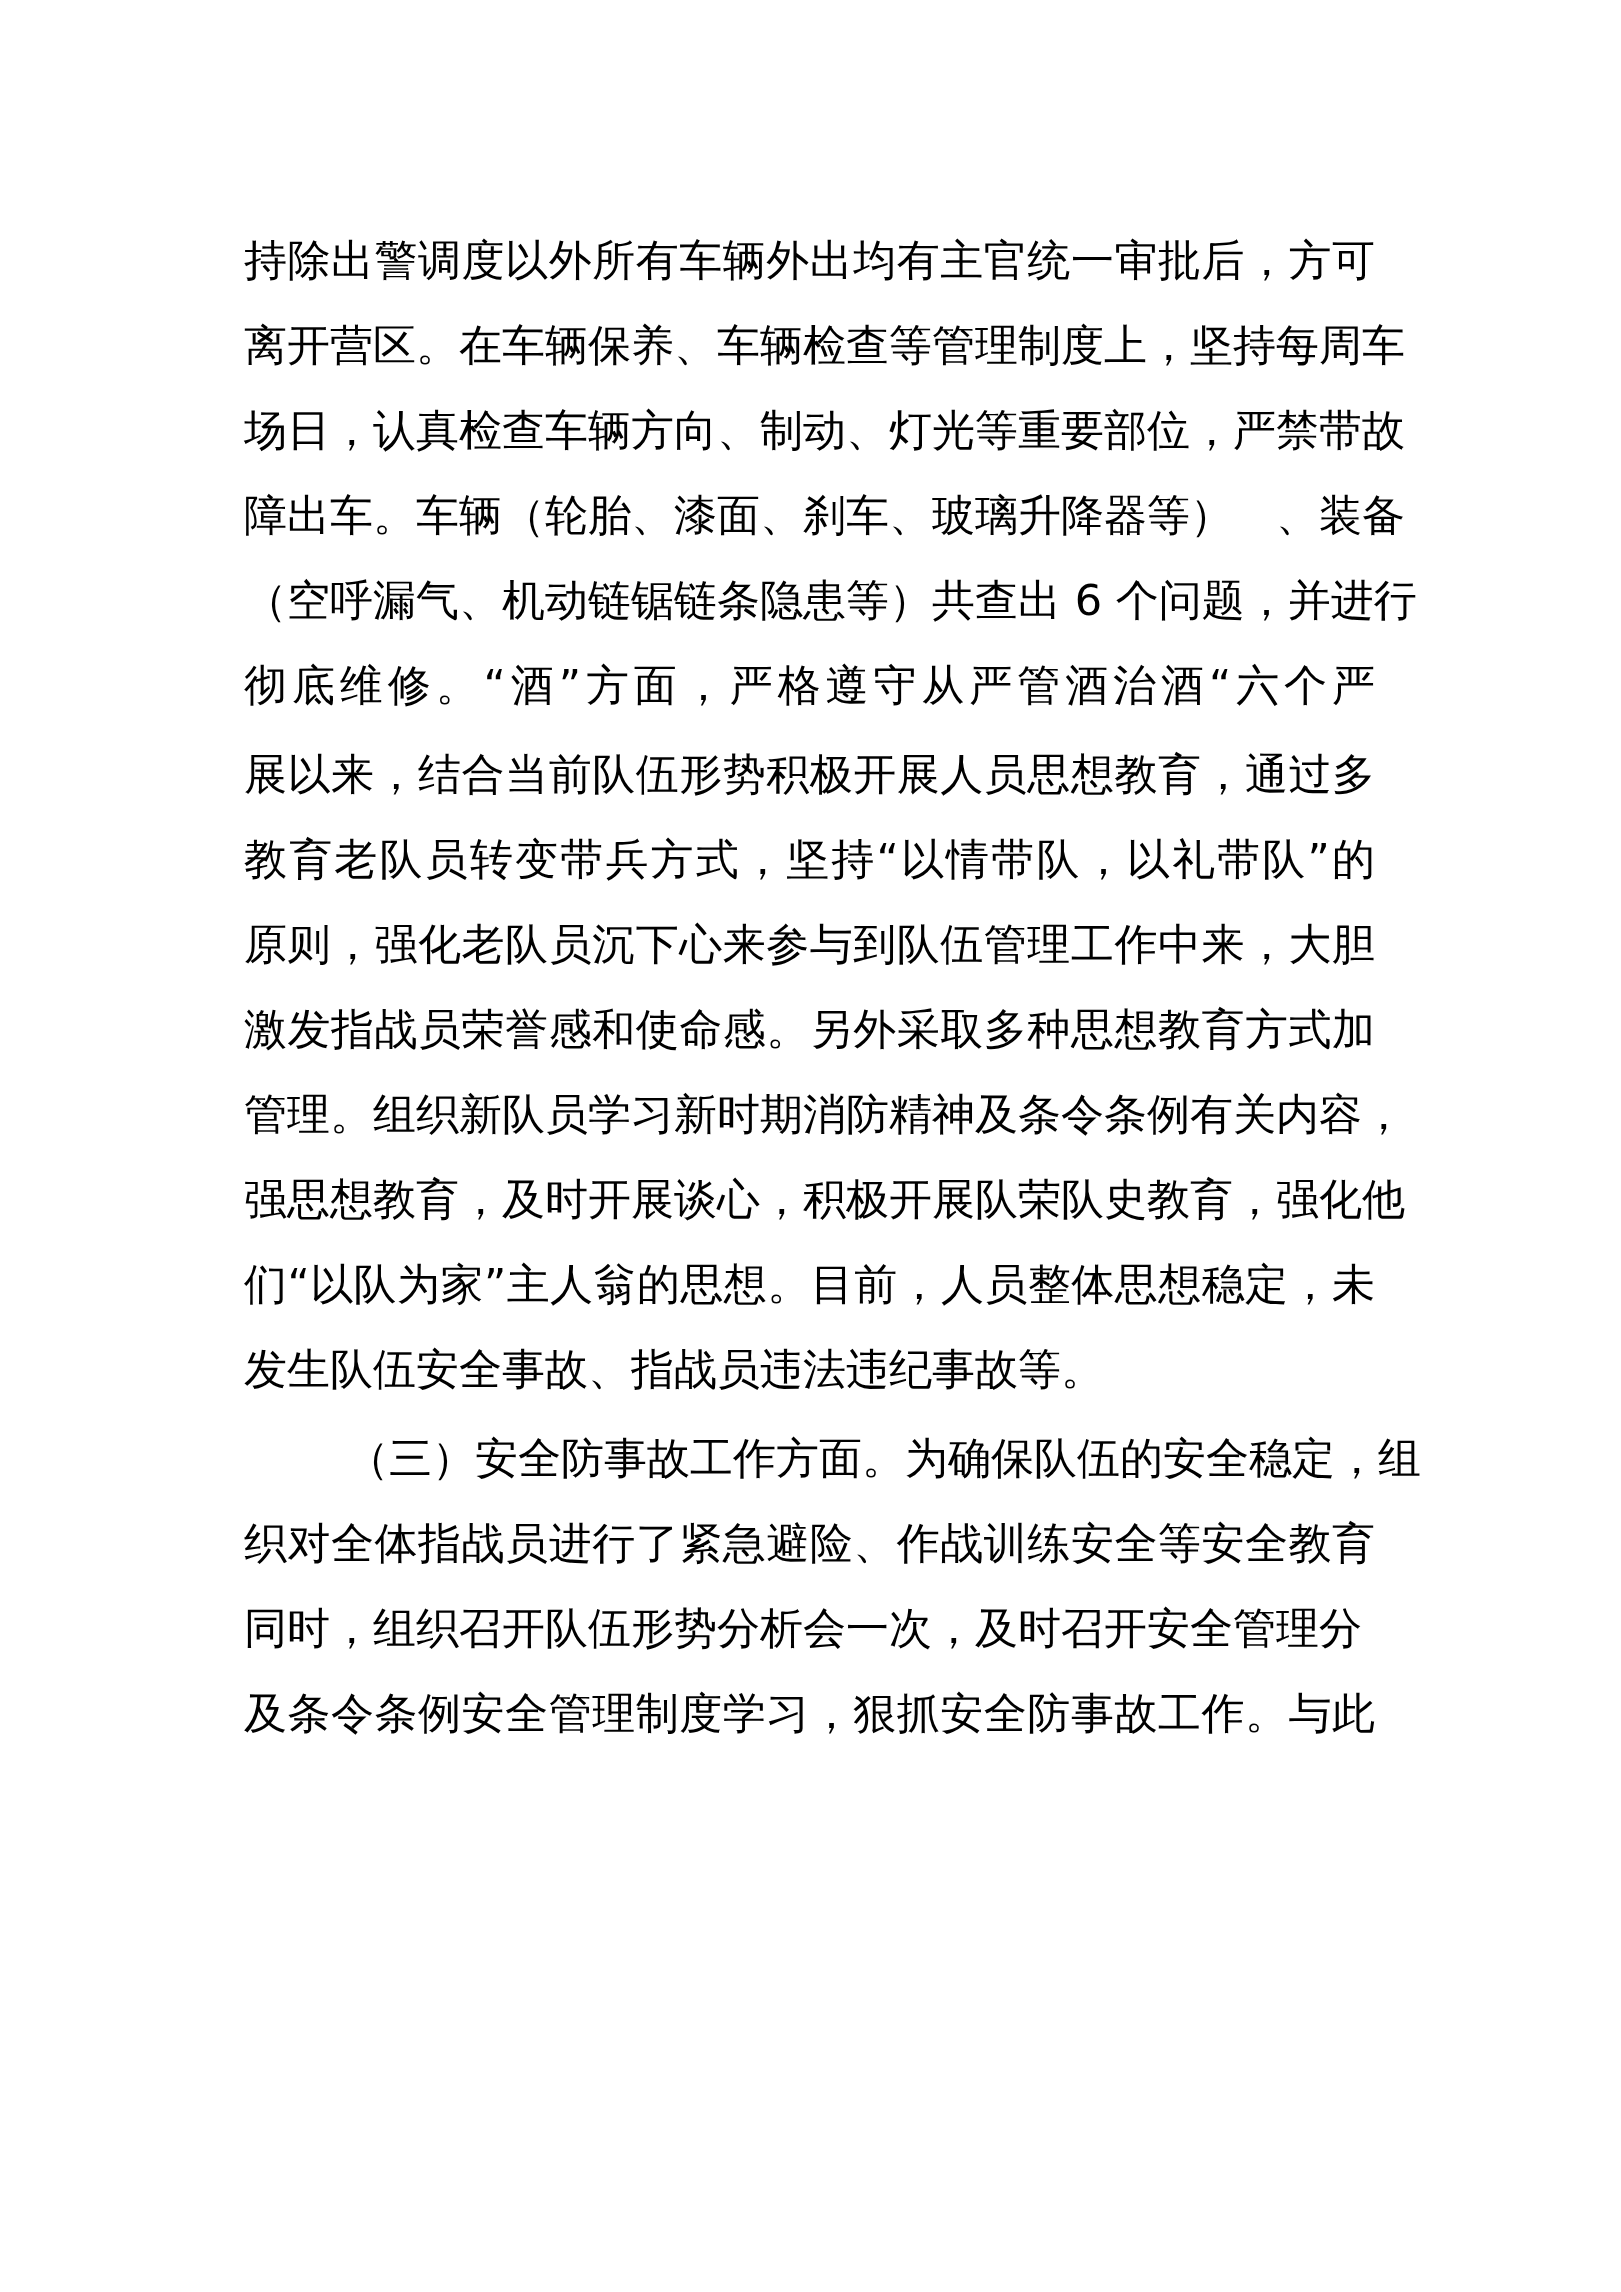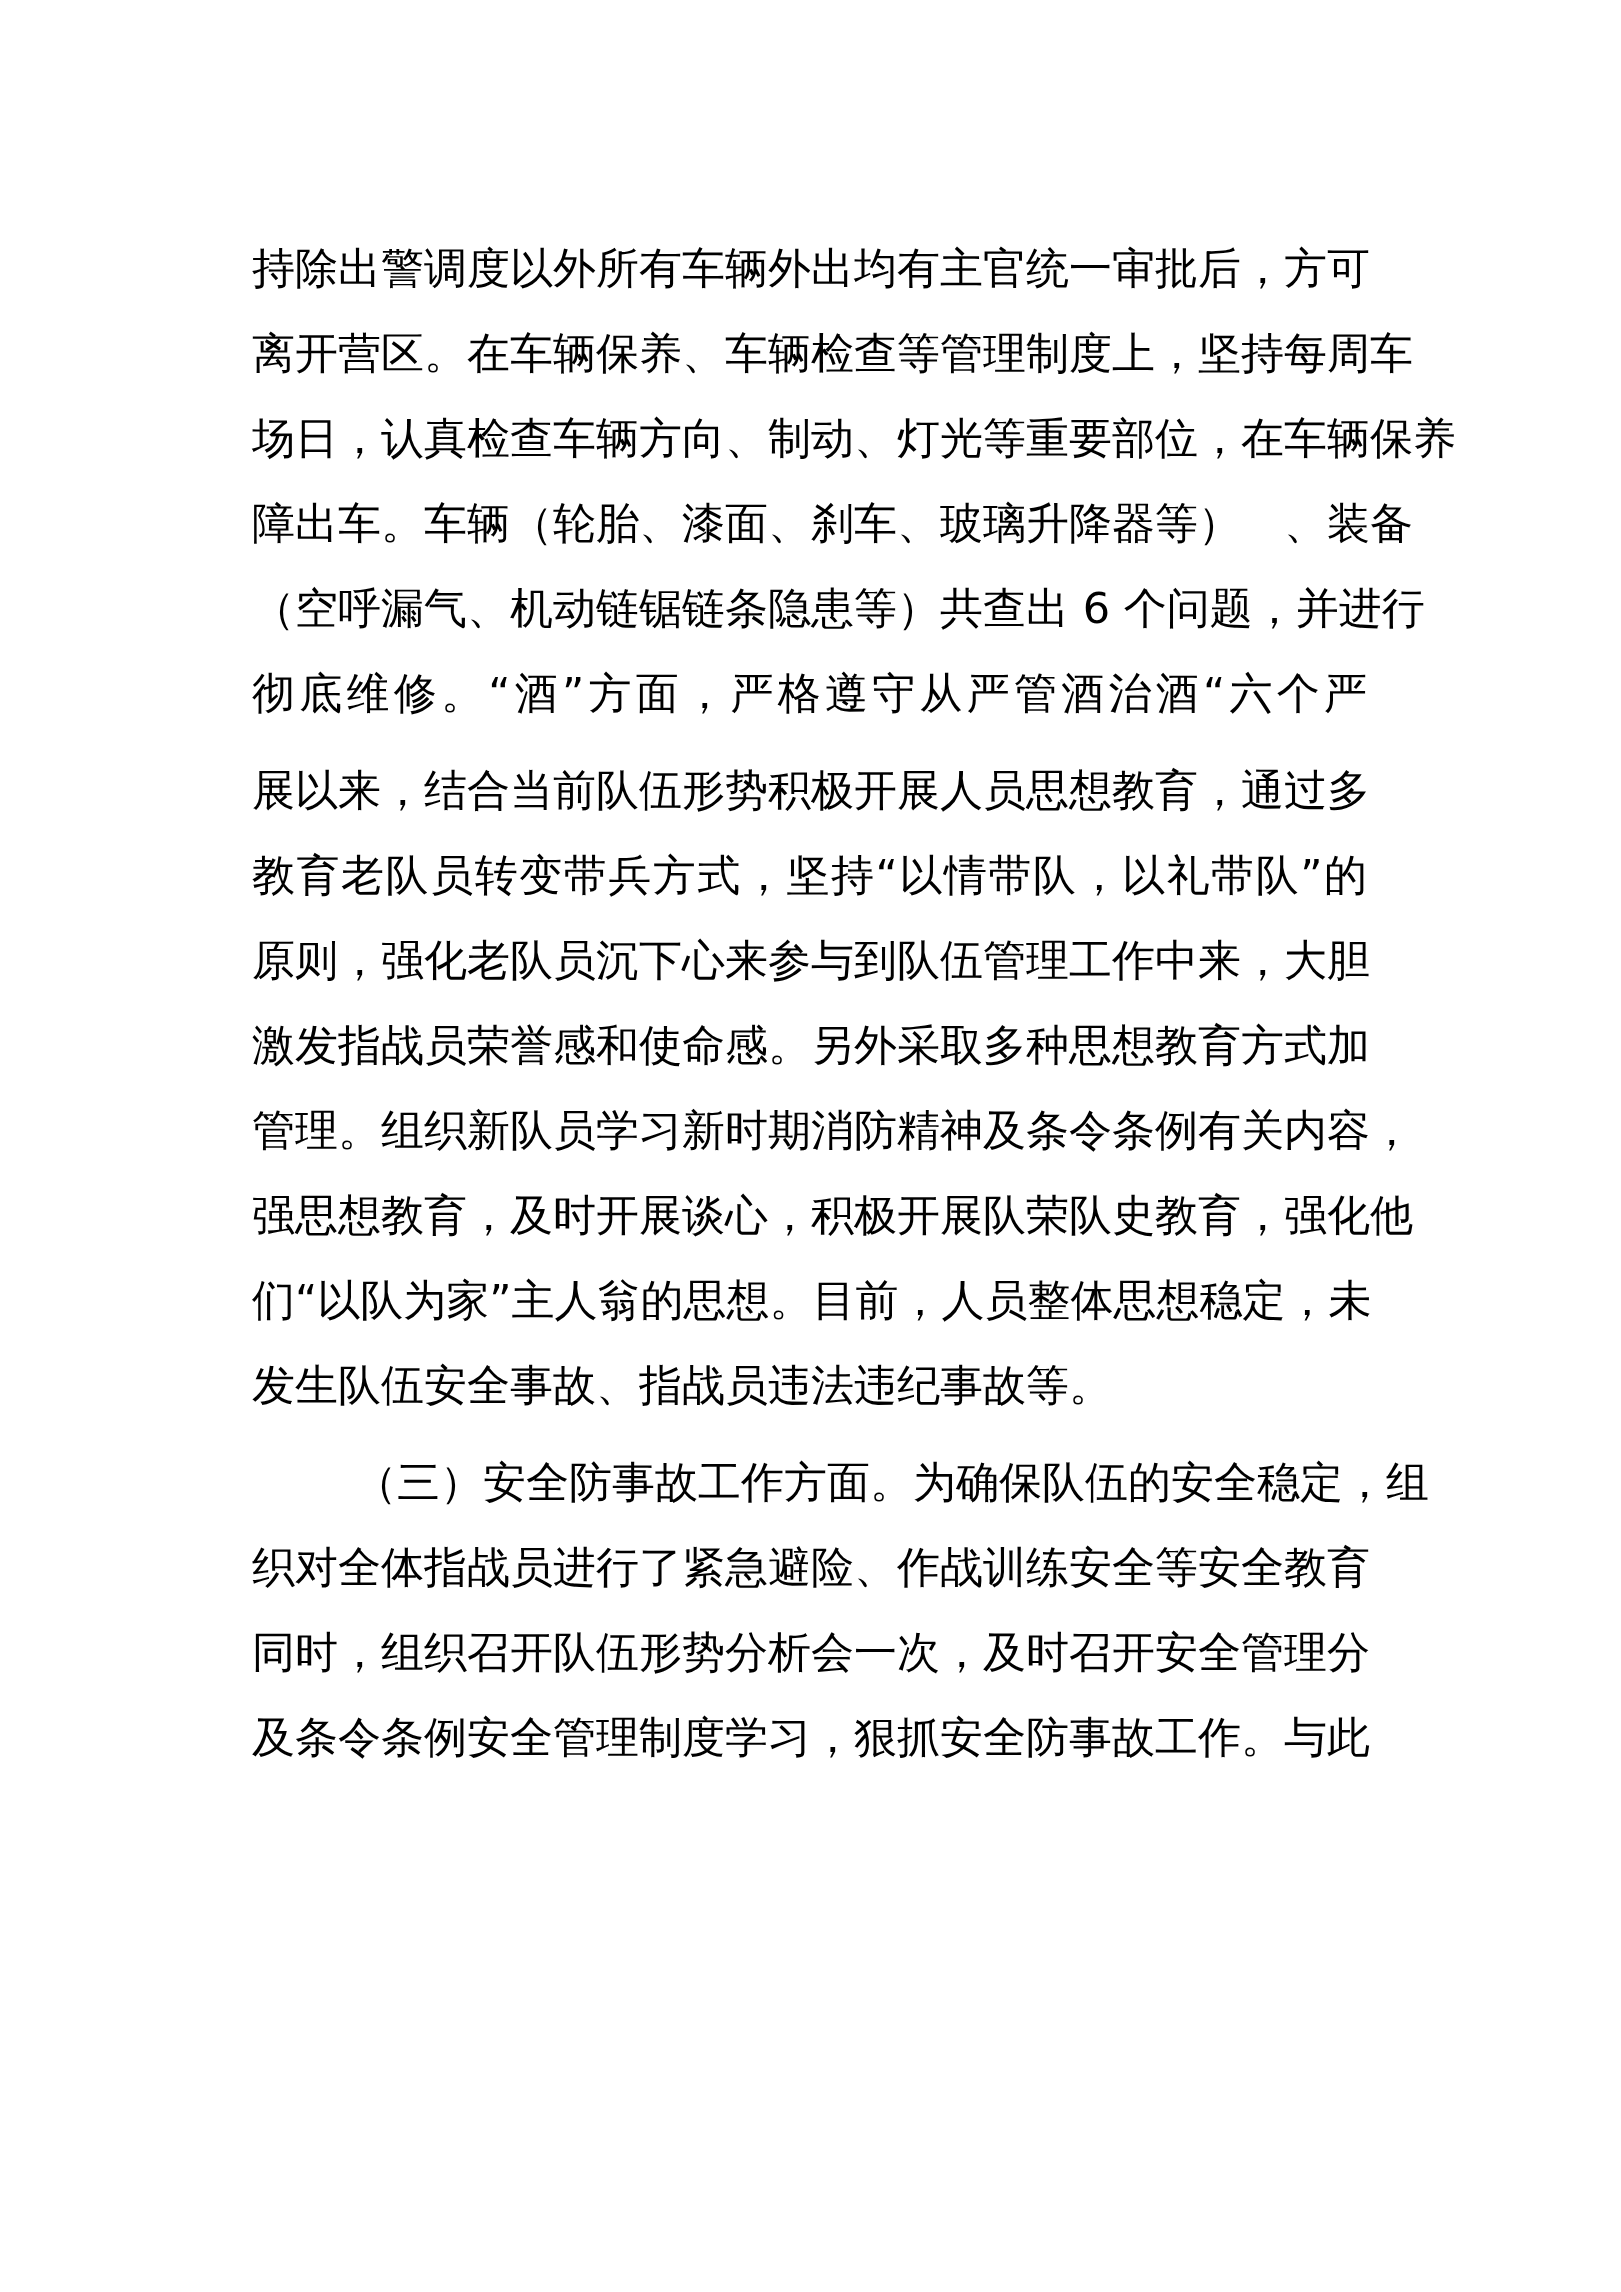--- a/index.html
+++ b/index.html
@@ -3,33 +3,33 @@
 <meta charset="utf-8">
 <style>
   html, body { margin: 0; padding: 0; background: #ffffff; }
   body { width: 1621px; height: 2293px; position: relative; overflow: hidden; }
   .page {
     position: absolute; left: 240px; top: 214px; width: 1139px;
     font-family: "DejaVu Sans", "Liberation Sans", sans-serif;
     font-size: 43px; line-height: 85px; color: #000000;
     text-align: justify; text-justify: inter-character;
   }
-  .para { margin: 12px; padding: 0; }
+  .para { margin: 4px; padding: 0; }
   .bold { font-weight: normal; }
   .line { display: block; height: 85px; white-space: nowrap; text-align-last: justify; }
   .line.last { text-align-last: left; }
 </style>
 </head>
 <body>
 
 <div class="page">
   <div class="para">
       <span class="line"><span>持除出警调度以外所有车辆外出均有主官统一审批后，方可</span></span>
       <span class="line"><span>离开营区。在车辆保养、车辆检查等管理制度上，坚持每周车</span></span>
-      <span class="line"><span>场日，认真检查车辆方向、制动、灯光等重要部位，在车辆保养</span></span>
+      <span class="line"><span>场日，认真检查车辆方向、制动、灯光等重要部位，严禁带故</span></span>
       <span class="line"><span>障出车。车辆</span><span class="bold">（轮胎、漆面、刹车、玻璃升降器等）</span><span>　、装备</span></span>
       <span class="line"><span class="bold">（空呼漏气、机动链锯链条隐患等）</span><span>共查出 6 个问题，并进行</span></span>
       <span class="line"><span>彻底维修。“酒”方面，严格遵守从严管酒治酒“六个严</span></span>
     </div>
   <div class="para">
       <span class="line"><span>展以来，结合当前队伍形势积极开展人员思想教育，通过多</span></span>
       <span class="line"><span>教育老队员转变带兵方式，坚持“以情带队，以礼带队”的</span></span>
       <span class="line"><span>原则，强化老队员沉下心来参与到队伍管理工作中来，大胆</span></span>
       <span class="line"><span>激发指战员荣誉感和使命感。另外采取多种思想教育方式加</span></span>
       <span class="line"><span>管理。组织新队员学习新时期消防精神及条令条例有关内容，</span></span>

